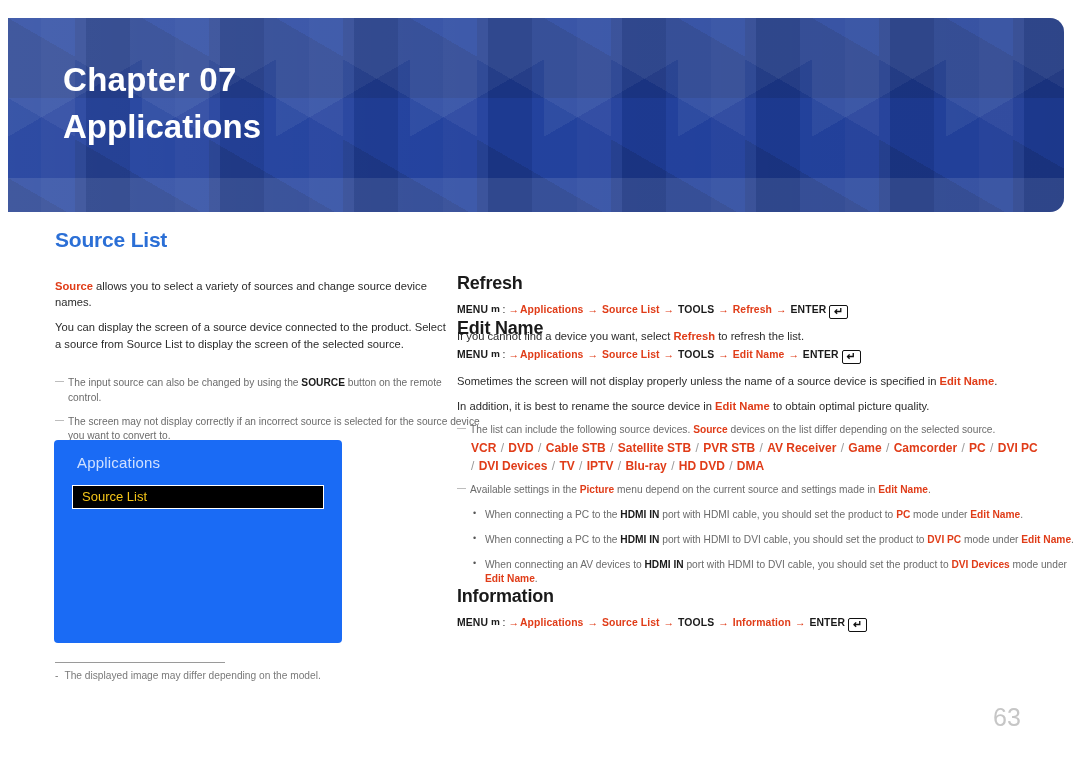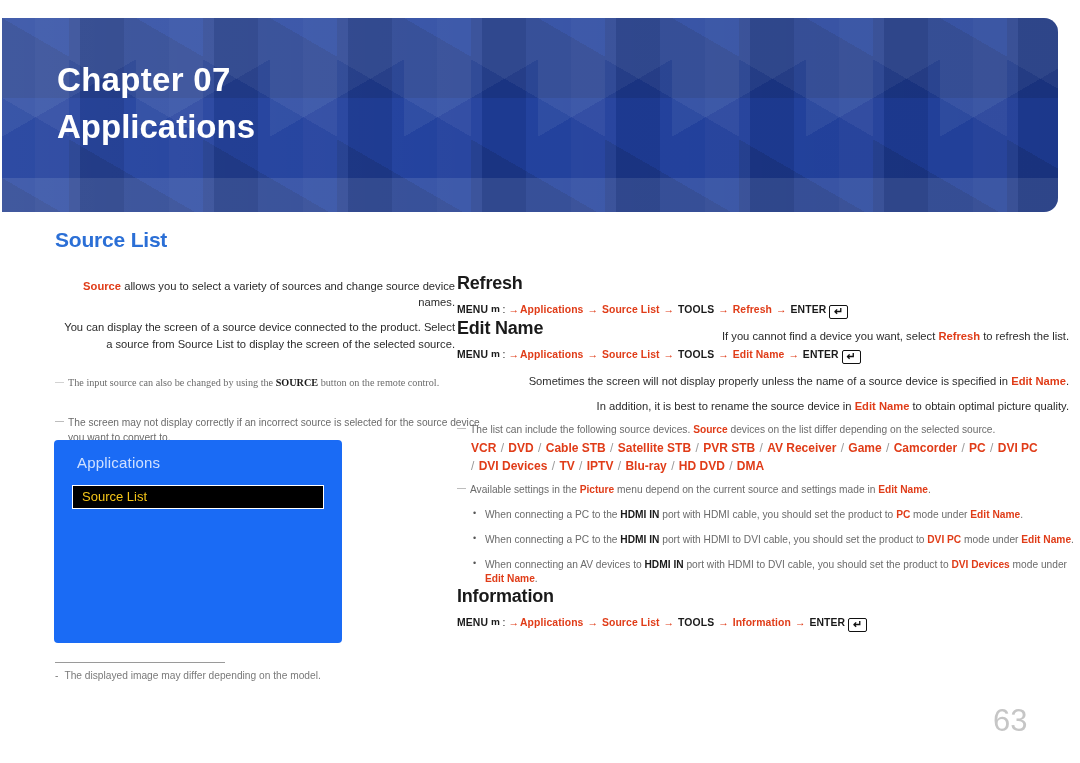--- a/index.html
+++ b/index.html
@@ -11,21 +11,21 @@
     width: 1080px;
     height: 763px;
     position: relative;
     font-family: "Liberation Sans", sans-serif;
     overflow: hidden;
   }
 
   
   #chapter-banner {
     position: absolute;
-    left: 2px;
+    left: 8px;
     top: 18px;
     width: 1056px;
     height: 194px;
     background: #1f3e9c;
     border-radius: 0 14px 14px 0;
     overflow: hidden;
   }
   .cube-layer {
     position: absolute;
     inset: 0;
@@ -85,21 +85,20 @@
   .blue-title {
     color: #2b6fd6;
     font-size: 21px;
     font-weight: bold;
     letter-spacing: -0.2px;
   }
   .body-text {
     font-size: 11.2px;
     color: #2b2b2b;
     line-height: 1.45;
-    text-align: right;
   }
   .note-text {
     font-size: 10.2px;
     color: #6b6b6b;
     line-height: 1.45;
   }
   .red { color: #e03c18; font-weight: bold; }
   .bold { font-weight: bold; color: #1a1a1a; }
 
   
@@ -168,21 +167,21 @@
   
   #left-col {
     position: absolute;
     left: 55px;
     top: 228px;
     width: 400px;
   }
   #source-list-title { margin-bottom: 26px; }
   #left-p1 { width: 400px; margin-bottom: 9px; }
   #left-p2 { width: 400px; margin-bottom: 24px; }
-  #left-note1 { width: 382px; margin-bottom: 25px; font-family: Liberation Serif, serif; }
+  #left-note1 { width: 382px; margin-bottom: 9px; }
   #left-note2 { width: 420px; margin-bottom: 13px; }
 
   
   #osd-box {
     position: absolute;
     left: 54px;
     top: 440px;
     width: 288px;
     height: 203px;
     background: #1a6bf5;
@@ -261,21 +260,21 @@
   #device-list .sep { color: #9a9a9a; font-weight: normal; padding: 0 1px;}
 
   .bullets { margin-top: 10px; margin-left: 14px; }
   .bullets .bullet-note { margin-bottom: 10px; width: 600px; }
 
   
   #page-number {
     position: absolute;
     left: 993px;
     top: 703px;
-    font-size: 31px;
+    font-size: 25px;
     color: #c6c6c6;
   }
 </style>
 </head>
 <body>
 
 <div id="chapter-banner">
   <div class="cube-layer cube-a"></div>
   <div class="cube-layer cube-b"></div>
   <div class="cube-layer cube-c"></div>

